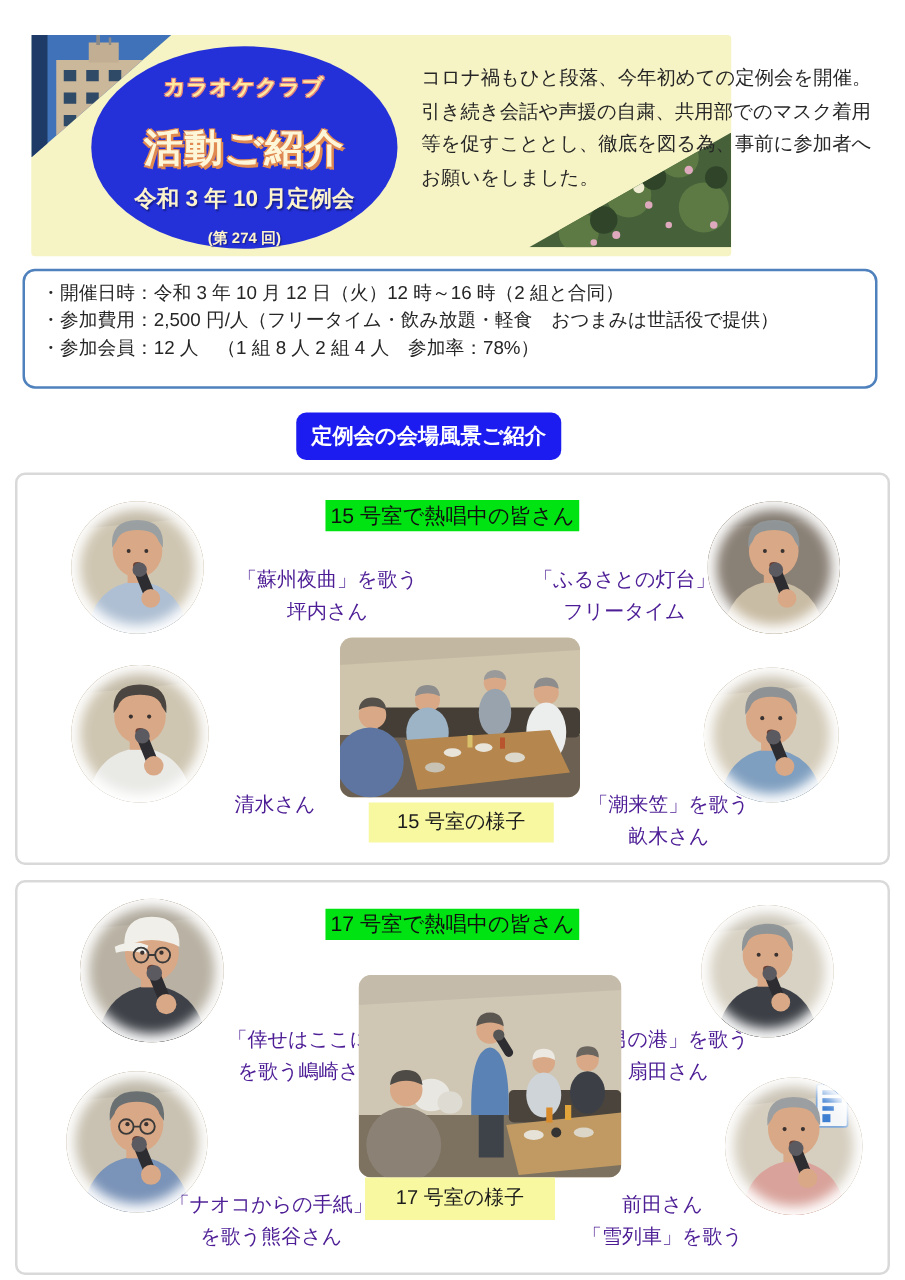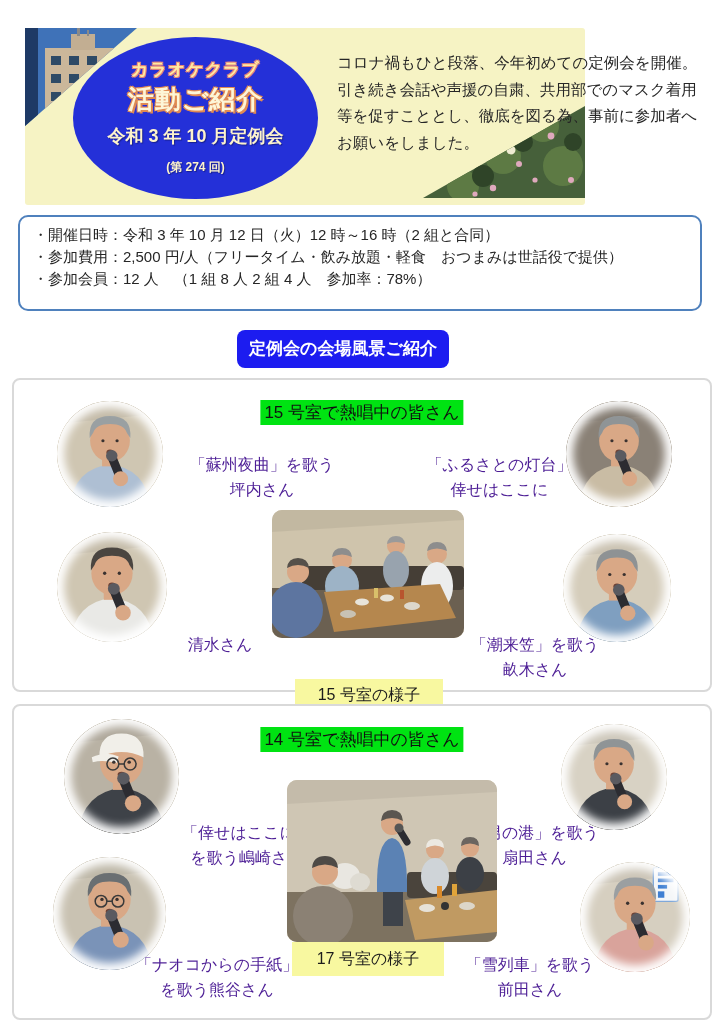--- a/index.html
+++ b/index.html
@@ -11,21 +11,21 @@
     background:var(--banner-bg);border-radius:3px;}
   .building{position:absolute;left:0;top:0;width:112px;height:98px;
     clip-path:polygon(0 0,100% 0,0 100%);}
   .building svg,.foliage svg{display:block;width:100%;height:100%;}
   .foliage{position:absolute;right:0;bottom:7px;width:162px;height:92px;
     clip-path:polygon(100% 0,100% 100%,0 100%);}
   .oval{position:absolute;left:48px;top:9px;width:245px;height:162px;
     background:var(--oval-blue);border-radius:50%;text-align:center;}
   .ov1{margin-top:21px;font-size:17px;font-weight:bold;letter-spacing:1px;color:#ffeaa0;
     text-shadow:1px 1px 0 #e2837c,-1px -1px 0 #e2837c,1px -1px 0 #e2837c,-1px 1px 0 #e2837c;}
-  .ov2{margin-top:1px;font-size:26px;font-weight:bold;color:#fdf6d8;letter-spacing:1px;
+  .ov2{margin-top:17px;font-size:31px;font-weight:bold;color:#fdf6d8;letter-spacing:1px;
     text-shadow:2px 2px 0 #e08a52,-1px -1px 0 #e08a52,1px -1px 0 #e08a52,-1px 1px 0 #e08a52;font-family:Liberation Serif, serif;}
   .ov3{margin-top:7px;font-size:18px;font-weight:bold;color:var(--cream-text);
     text-shadow:1px 1px 1px rgba(0,0,0,.35);}
   .ov4{margin-top:11px;font-size:12px;font-weight:bold;color:var(--cream-text);
     text-shadow:1px 1px 1px rgba(0,0,0,.35);}
   .intro{position:absolute;left:312px;top:22px;width:362px;margin:0;
     font-size:15.5px;line-height:26.5px;color:var(--text-dark);}
 
   
   .info-box{position:absolute;left:18px;top:215px;width:684px;height:96px;box-sizing:border-box;
@@ -71,21 +71,21 @@
   #section2 .cap-tr{left:438px;top:114px;width:165px;}
   #section2 .cap-bl{left:118px;top:246px;width:170px;}
   #section2 .cap-br{left:436px;top:246px;width:160px;}
 
   .room-photo{position:absolute;border-radius:10px;overflow:hidden;background:#cfc4ac;}
   .room-photo svg{display:block;width:100%;height:100%;}
   #section1 .room-photo{left:258px;top:130px;width:192px;height:128px;}
   #section2 .room-photo{left:273px;top:74px;width:210px;height:162px;}
   .room-caption{position:absolute;background:var(--yellow-hl);font-size:16px;
     text-align:center;color:#1c1c1c;}
-  #section1 .room-caption{left:281px;top:262px;width:148px;height:32px;line-height:32px;margin-top:37px;}
+  #section1 .room-caption{left:281px;top:262px;width:148px;height:32px;line-height:32px;}
   #section2 .room-caption{left:278px;top:236px;width:152px;height:34px;line-height:34px;}
 </style>
 </head>
 <body>
 
 <div class="page">
 
   <div class="banner">
     <div class="building">
       <svg viewBox="0 0 112 98" xmlns="http://www.w3.org/2000/svg">
@@ -226,21 +226,21 @@
     <circle cx="72" cy="88" r="8.5" fill="#d9a886"></circle>
   </svg>
       </div>
 
     <div class="caption cap-tl">
       <div>「蘇州夜曲」を歌う</div>
       <div>坪内さん</div>
     </div>
     <div class="caption cap-tr">
       <div>「ふるさとの灯台」</div>
-      <div>倖せはここに</div>
+      <div>フリータイム</div>
     </div>
     <div class="caption cap-bl">
       <div>清水さん</div>
     </div>
     <div class="caption cap-br">
       <div>「潮来笠」を歌う</div>
       <div>畝木さん</div>
     </div>
 
     <div class="room-photo">
@@ -267,21 +267,21 @@
       <ellipse cx="140" cy="96" rx="8" ry="4" fill="#ddd8cc"></ellipse>
       <rect x="102" y="78" width="4" height="10" fill="#d9c06a"></rect>
       <rect x="128" y="80" width="4" height="9" fill="#b8552e"></rect>
       <ellipse cx="76" cy="104" rx="8" ry="4" fill="#c8c2b4"></ellipse>
     </svg>
       </div>
     <div class="room-caption">15 号室の様子</div>
   </div>
 
   <div class="photo-section" id="section2">
-    <div class="sec-header">14 号室で熱唱中の皆さん</div>
+    <div class="sec-header">17 号室で熱唱中の皆さん</div>
 
     <div class="circle-photo pos-tl">
         <svg viewBox="0 0 120 120" xmlns="http://www.w3.org/2000/svg">
     <rect width="120" height="120" fill="#b9b2a4"></rect>
     <polygon points="0,0 120,0 120,14 0,26" fill="rgba(0,0,0,.05)"></polygon>
 
     <path d="M14 120 Q20 76 60 72 Q100 76 106 120 Z" fill="#3e4248"></path>
     <rect x="51" y="58" width="18" height="16" fill="#d9a886"></rect>
     <ellipse cx="60" cy="45" rx="22.5" ry="24" fill="#d9a886"></ellipse>
     <path d="M37 40 Q36 15 60 15 Q84 15 83 40 Q60 29 37 40Z" fill="#f1efe9"></path>
@@ -370,22 +370,22 @@
     </div>
     <div class="caption cap-tr">
       <div>「男の港」を歌う</div>
       <div>扇田さん</div>
     </div>
     <div class="caption cap-bl">
       <div>「ナオコからの手紙」</div>
       <div>を歌う熊谷さん</div>
     </div>
     <div class="caption cap-br">
+      <div>前田さん</div>
       <div>「雪列車」を歌う</div>
-      <div>前田さん</div>
     </div>
 
     <div class="room-photo">
         <svg viewBox="0 0 210 162" xmlns="http://www.w3.org/2000/svg">
     <rect width="210" height="162" fill="#cfc6b4"></rect>
     <polygon points="0,0 210,0 210,12 0,24" fill="rgba(0,0,0,.05)"></polygon>
     <rect y="112" width="210" height="50" fill="#7d7260"></rect>
     <rect x="120" y="92" width="90" height="26" rx="4" fill="#4a443c"></rect>
     <ellipse cx="58" cy="96" rx="15" ry="13" fill="#e9e7e1"></ellipse>
     <ellipse cx="73" cy="102" rx="10" ry="9" fill="#dedbd2"></ellipse>

